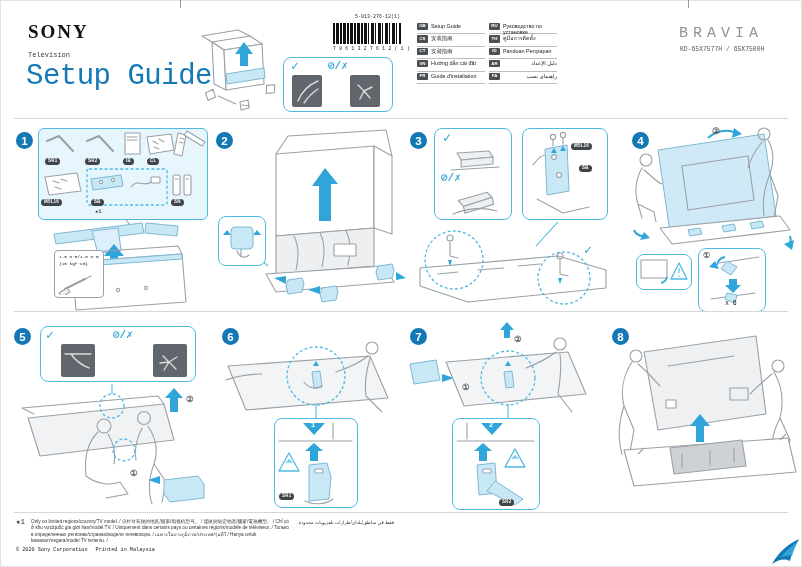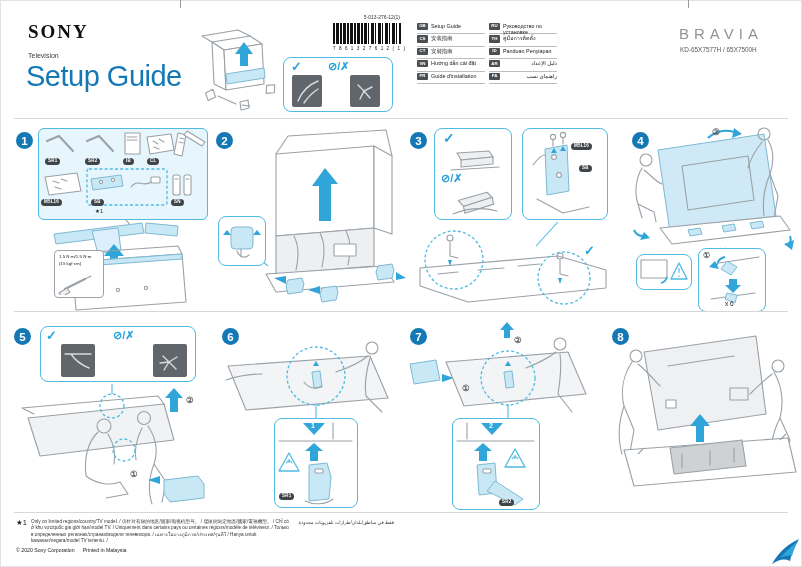--- a/index.html
+++ b/index.html
@@ -1,19 +1,19 @@
 <!DOCTYPE html>
 <html><head>
 <meta charset="utf-8">
 <style>
   html,body{margin:0;padding:0;background:#f2f2f2;}
   .page{position:relative;width:802px;height:567px;background:#fff;overflow:hidden;
         font-family:"Liberation Sans",sans-serif;color:#333;outline:1px solid #e2e2e2;outline-offset:-1px;}
   .abs{position:absolute;}
-  .t{position:absolute;white-space:nowrap;line-height:1;}
+  .t{position:absolute;white-space:nowrap;line-height:1;font-family:Liberation Mono, monospace;}
   .sony{font-family:"Liberation Serif",serif;font-weight:bold;font-size:19px;letter-spacing:2px;color:#111;}
   .tv{font-size:7px;color:#3a3a3a;}
   .title{font-size:29px;font-weight:500;color:#1478b5;letter-spacing:-0.5px;}
   .bravia{font-size:15px;letter-spacing:5px;color:#8f9499;}
   .model{font-size:6.4px;color:#55585a;}
   .partnum{font-size:5px;color:#333;}
   .barcode{background:repeating-linear-gradient(90deg,#111 0 1.5px,#fff 1.5px 3px,#111 3px 5.5px,#fff 5.5px 7px);}
   .bdigits{font-size:4.6px;letter-spacing:3.4px;color:#222;}
   .lrow{display:flex;align-items:flex-start;gap:3px;width:68px;height:12.4px;border-bottom:0.8px solid #bdbdbd;box-sizing:border-box;padding-top:1px;}
   .lrow.rtl{justify-content:space-between;}

